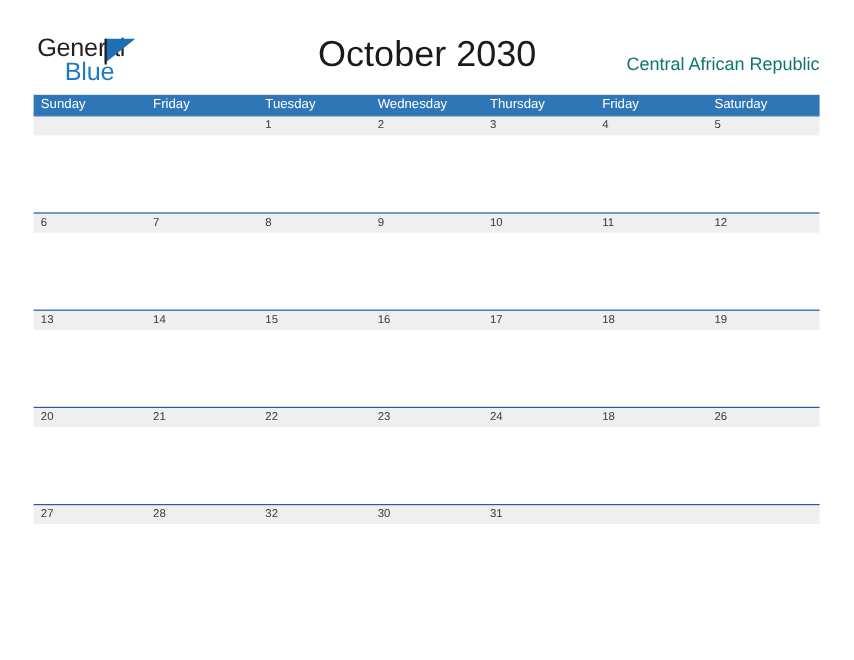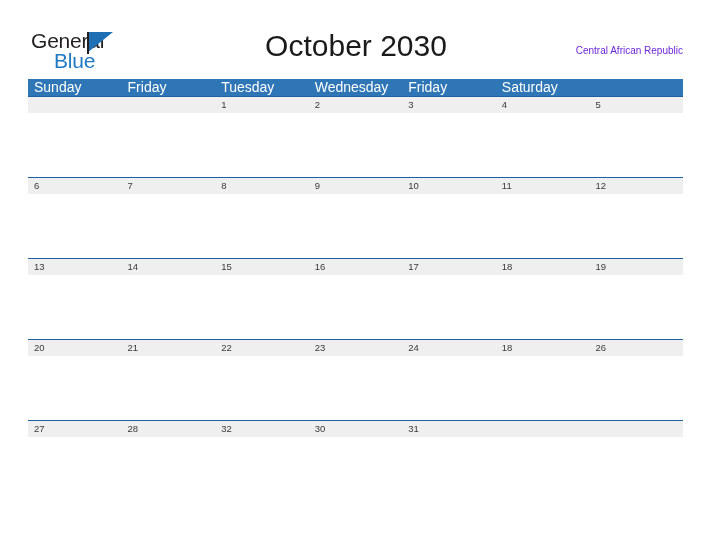--- a/index.html
+++ b/index.html
@@ -67,22 +67,22 @@
     font-size: 30px;
     color: #1a1a1a;
     font-family: Liberation Sans, sans-serif;
     letter-spacing: 0px;
   }
 
   .cal-region {
     position: absolute;
     right: 29px;
     top: 45px;
-    font-size: 10px;
-    color: #6d28d9;
+    font-size: 15px;
+    color: #0f766e;
     font-family: "Liberation Sans", sans-serif;
     white-space: nowrap;
   }
 
   
   .calendar {
     position: absolute;
     left: 28px;
     top: 79px;
     width: 655px;
@@ -92,21 +92,21 @@
     display: flex;
     width: 655px;
     height: 17px;
     background: #2f76b6;
   }
   .weekday-cell {
     width: 93.57px;
     height: 17px;
     line-height: 17px;
     color: #ffffff;
-    font-size: 14px;
+    font-size: 11px;
     padding-left: 6px;
     box-sizing: border-box;
     font-family: "Liberation Sans", sans-serif;
     overflow: hidden;
     white-space: nowrap;
   }
 
   .week-row {
     width: 655px;
     height: 81px;
@@ -166,20 +166,21 @@
 
 </div>
 
 <div class="calendar">
 
   <div class="weekday-row">
     <div class="weekday-cell">Sunday</div>
     <div class="weekday-cell">Friday</div>
     <div class="weekday-cell">Tuesday</div>
     <div class="weekday-cell">Wednesday</div>
+    <div class="weekday-cell">Thursday</div>
     <div class="weekday-cell">Friday</div>
     <div class="weekday-cell">Saturday</div>
   </div>
 
   <div class="week-row first">
     <div class="week-band">
       <div class="day-cell"></div>
       <div class="day-cell"></div>
       <div class="day-cell">1</div>
       <div class="day-cell">2</div>

